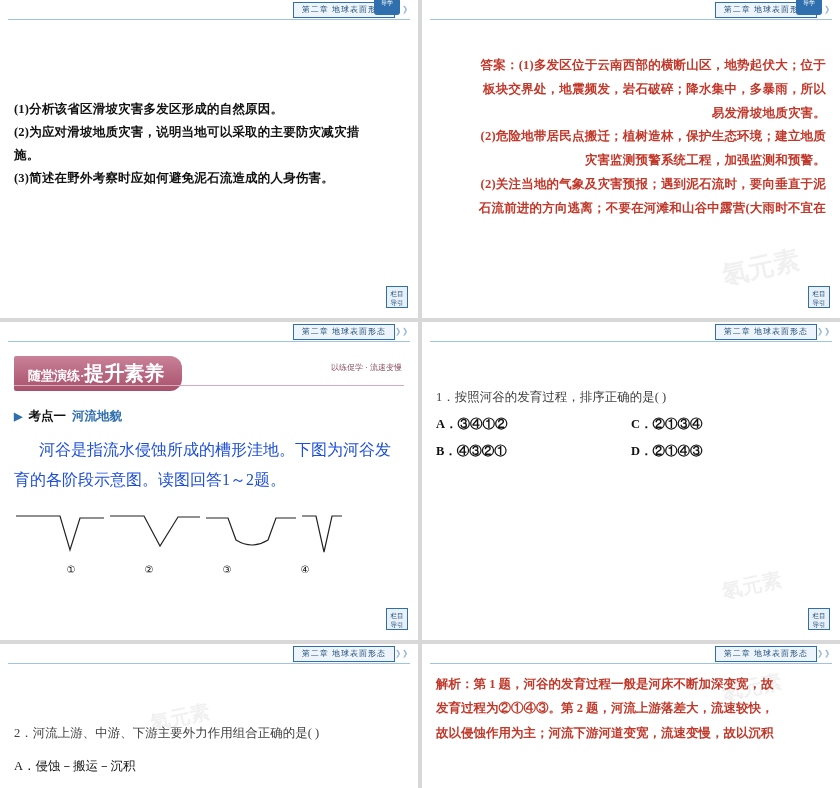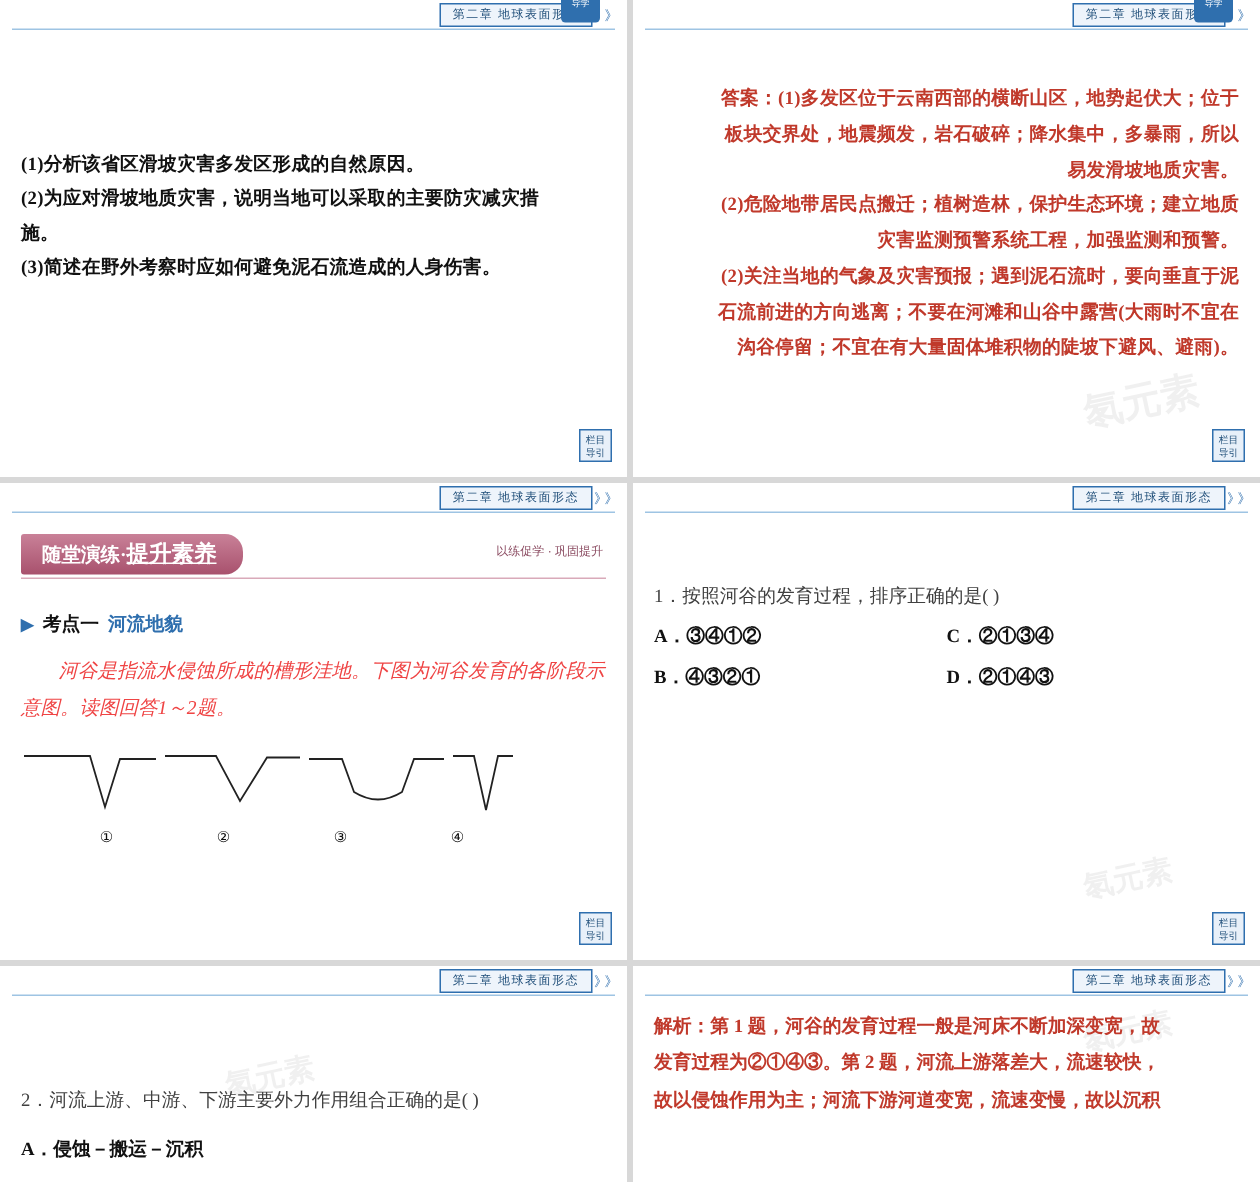--- a/index.html
+++ b/index.html
@@ -109,21 +109,21 @@
     background:#b76a7e;
     background:linear-gradient(180deg,#c98198 0%,#a8516d 100%);
     color:#fff;
     font-size:13px;
     font-weight:bold;
     padding:4px 18px 4px 14px;
     border-radius:2px 12px 12px 2px;
     font-family:"Liberation Serif", serif;
     white-space:nowrap;
   }
-  .sec-ribbon .big{font-size:15px;text-decoration:underline;}
+  .sec-ribbon .big{font-size:20px;}
   .sec-sub{
     position:absolute;right:2px;top:6px;
     font-size:8px;color:#8a4a60;
     font-family:"Liberation Sans", sans-serif;
   }
   .sec-rule{
     position:absolute;left:0;right:0;bottom:0;
     border-top:1px solid #d9aab9;
   }
   .kaodian{
@@ -132,25 +132,24 @@
     font-weight:bold;
     color:#111;
     display:flex;align-items:center;gap:6px;
   }
   .kd-icon{
     color:#2f6fae;font-size:11px;
   }
   .kd-link{color:#2f6fae;}
   .para{
     margin-top:10px;
-    font-size:13px;
+    font-size:16px;
     line-height:1.9;
-    color:#ef4444;
+    color:#1d4ed8;
     text-indent:25px;
-    font-style:italic;
   }
   .fig{
     margin-top:14px;
     height:70px;
     position:relative;
   }
   .fig svg{display:block;}
   .fig-labels{
     display:flex;
     margin-top:-4px;
@@ -163,21 +162,21 @@
     margin-top:36px;line-height:1.9;
   }
   .opts{
     margin-top:6px;
     display:grid;grid-template-columns:1fr 1fr;
     row-gap:10px;
     font-size:12.5px;color:#111;
     font-weight:bold;
   }
   .opt-list{
-    margin-top:8px;font-size:12.5px;color:#111;font-weight:bold;line-height:2;
+    margin-top:8px;font-size:12.5px;color:#111;font-weight:normal;line-height:2;
   }
   .jiexi{
     color:#c0392b;font-size:12.5px;font-weight:bold;line-height:1.95;
     margin-top:0;
   }
   .wm{
     position:absolute;
     font-size:26px;
     color:rgba(0,0,0,0.06);
     font-family:"Liberation Sans", sans-serif;
@@ -225,40 +224,39 @@
     <div class="hdr-rule"></div>
     <div class="wm" style="left:300px;top:250px">氡元素</div>
     <div class="body">
       <div class="ans p1">答案：(1)多发区位于云南西部的横断山区，地势起伏大；位于</div>
       <div class="ans">板块交界处，地震频发，岩石破碎；降水集中，多暴雨，所以</div>
       <div class="ans">易发滑坡地质灾害。</div>
       <div class="ans">(2)危险地带居民点搬迁；植树造林，保护生态环境；建立地质</div>
       <div class="ans">灾害监测预警系统工程，加强监测和预警。</div>
       <div class="ans">(2)关注当地的气象及灾害预报；遇到泥石流时，要向垂直于泥</div>
       <div class="ans">石流前进的方向逃离；不要在河滩和山谷中露营(大雨时不宜在</div>
-      <div class="ans">沟谷停留；不宜在有大量固体堆积物的陡坡下避风、避雨)。</div>
     </div>
     <div class="navbtn">
       <div>栏目</div>
       <div>导引</div>
     </div>
   </div>
 
   <div class="slide">
     <div class="hdr">
       <div class="hdr-box">
         <div class="hdr-label">第二章  地球表面形态</div>
         <div class="chev">》》</div>
       </div>
     </div>
     <div class="hdr-rule"></div>
     <div class="body">
       <div class="sec-banner">
         <div class="sec-ribbon"><span>随堂演练·</span><span class="big">提升素养</span></div>
-        <div class="sec-sub">以练促学 · 巩固提升</div>
+        <div class="sec-sub">以练促学 · 流速变慢</div>
         <div class="sec-rule"></div>
       </div>
       <div class="kaodian">
         <span class="kd-icon">▶</span>
         <span>考点一</span>
         <span class="kd-link">河流地貌</span>
       </div>
       <div class="para">河谷是指流水侵蚀所成的槽形洼地。下图为河谷发育的各阶段示意图。读图回答1～2题。</div>
       <div class="fig">
         <svg width="330" height="58" viewBox="0 0 330 58">

